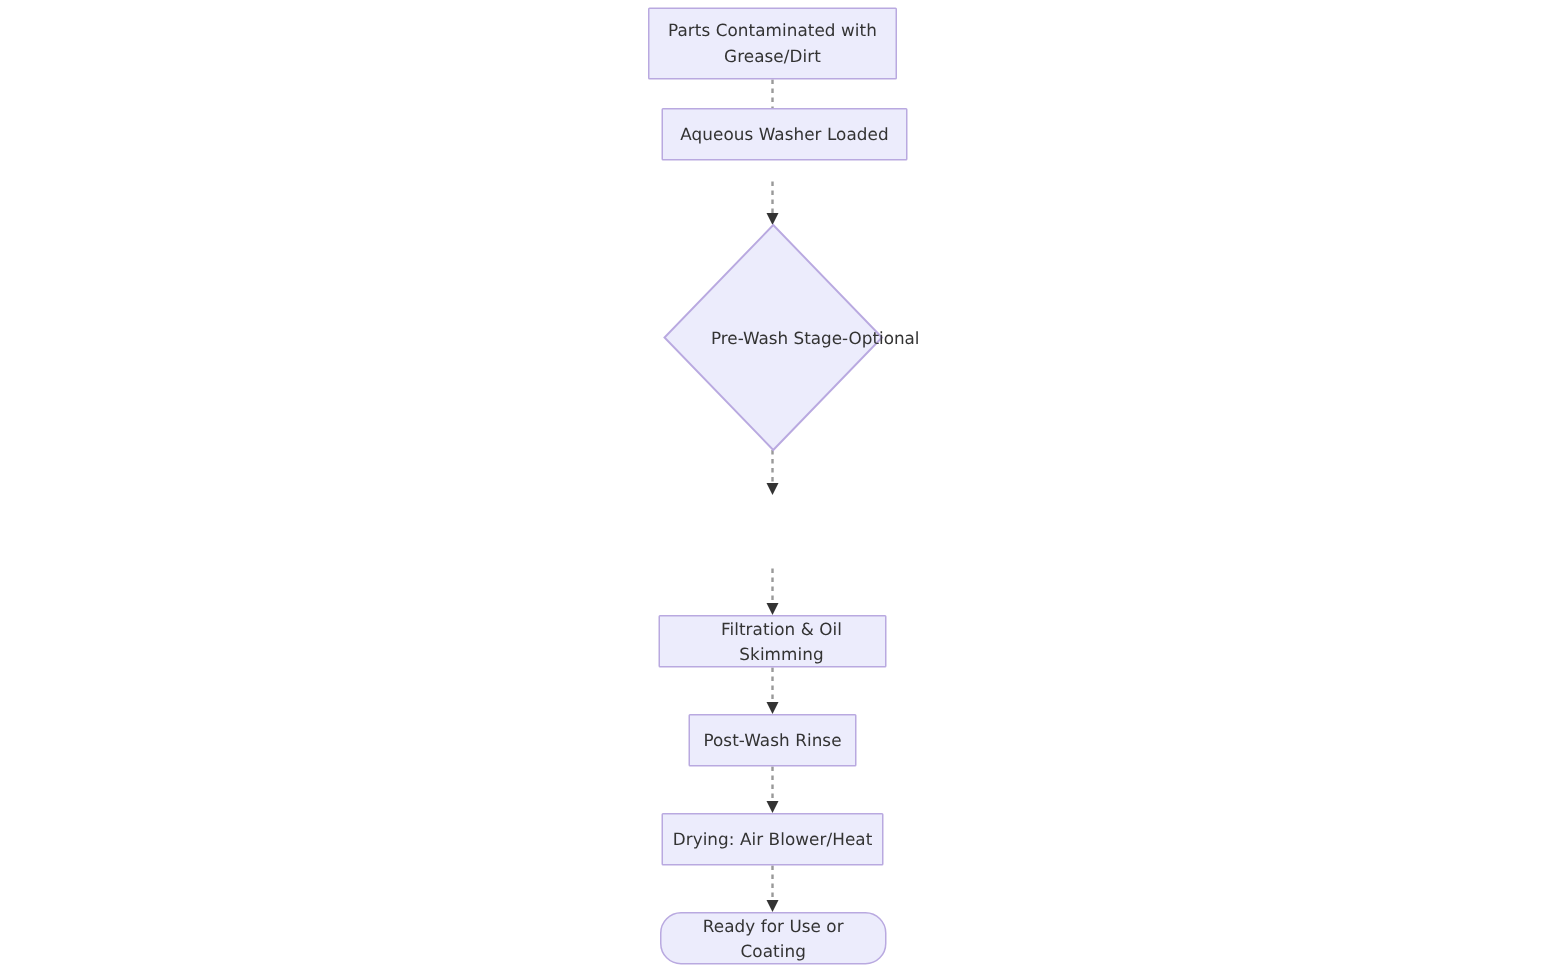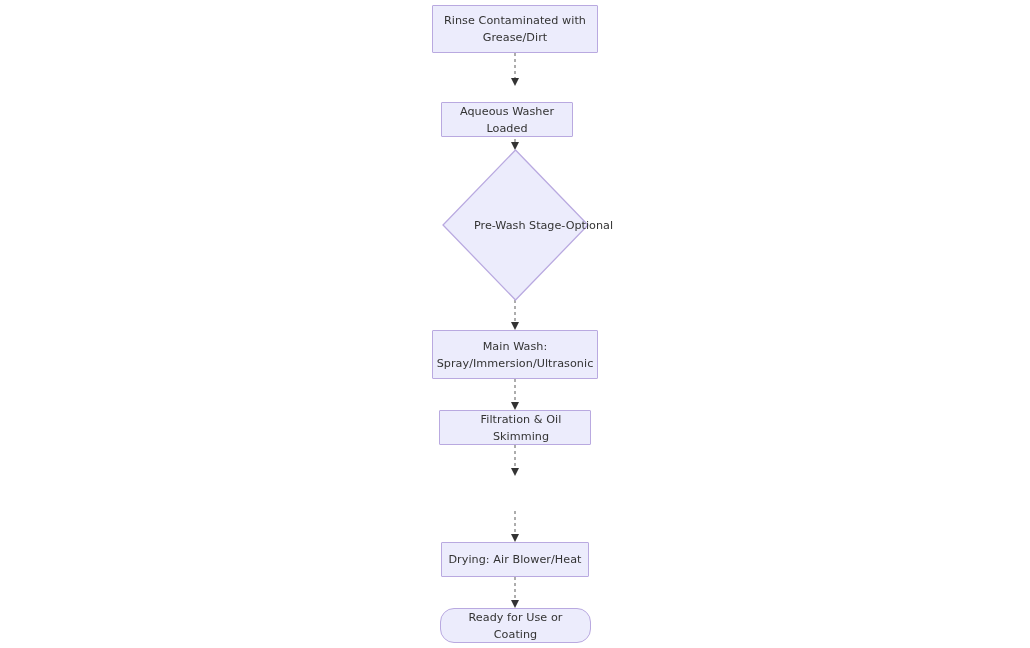--- a/index.html
+++ b/index.html
@@ -117,44 +117,43 @@
   </div>
 
   <div class="edge" style="left:505px; top:577px; width:20px; height:31px;">
     <svg width="20" height="31" viewBox="0 0 20 31">
       <line x1="10" y1="0" x2="10" y2="25" stroke="#999999" stroke-width="1.6" stroke-dasharray="3,3"></line>
       <polygon points="10,31 6,23 14,23" fill="#333333"></polygon>
     </svg>
   </div>
 
   <div class="node" style="left:432px; top:5px; width:166px; height:48px;">
-    <span class="node-label">Rinse Contaminated with
+    <span class="node-label">Parts Contaminated with
 Grease/Dirt</span>
   </div>
 
-  <div class="node" style="left:441px; top:102px; width:132px; height:35px;">
+  <div class="node" style="left:441px; top:72px; width:164px; height:35px;">
     <span class="node-label">Aqueous Washer Loaded</span>
   </div>
 
   <div class="diamond-wrap" style="left:443px; top:150px; width:145px; height:150px;">
     <svg width="145" height="150" viewBox="0 0 145 150">
       <polygon points="72.5,0 145,75 72.5,150 0,75" fill="#ececfc" stroke="#b9a9e0" stroke-width="1.3"></polygon>
     </svg>
     <span class="diamond-label">Pre-Wash Stage-Optional</span>
   </div>
 
-  <div class="node" style="left:432px; top:330px; width:166px; height:49px;">
-    <span class="node-label">Main Wash:
-Spray/Immersion/Ultrasonic</span>
-  </div>
 
   <div class="node" style="left:439px; top:410px; width:152px; height:35px;padding-left:12px;">
     <span class="node-label">Filtration &amp; Oil Skimming</span>
   </div>
 
+  <div class="node" style="left:459px; top:476px; width:112px; height:35px;">
+    <span class="node-label">Post-Wash Rinse</span>
+  </div>
 
   <div class="node" style="left:441px; top:542px; width:148px; height:35px;align-items:center;">
     <span class="node-label">Drying: Air Blower/Heat</span>
   </div>
 
   <div class="node" style="left:440px; top:608px; width:151px; height:35px;border-radius:14px;">
     <span class="node-label">Ready for Use or Coating</span>
   </div>
 
 </div>

